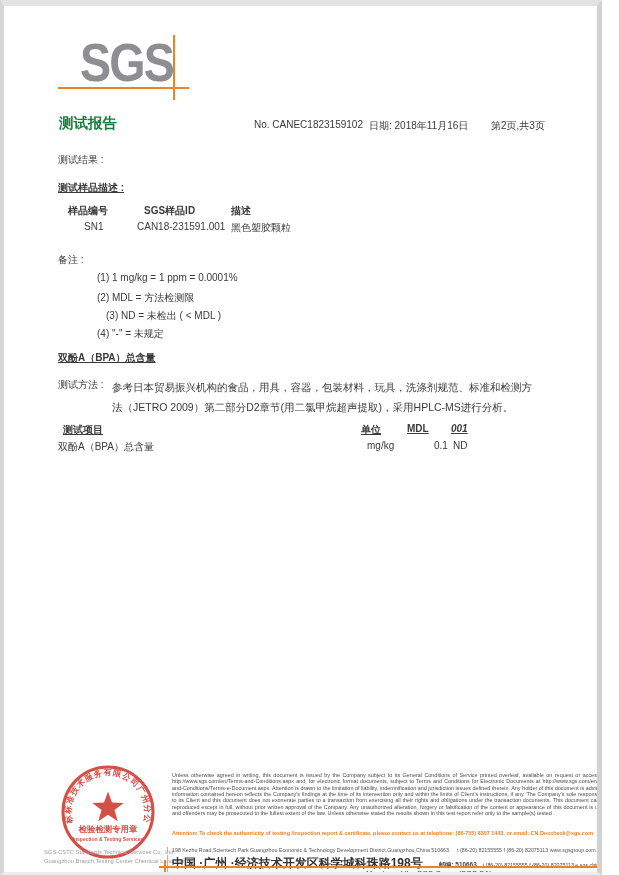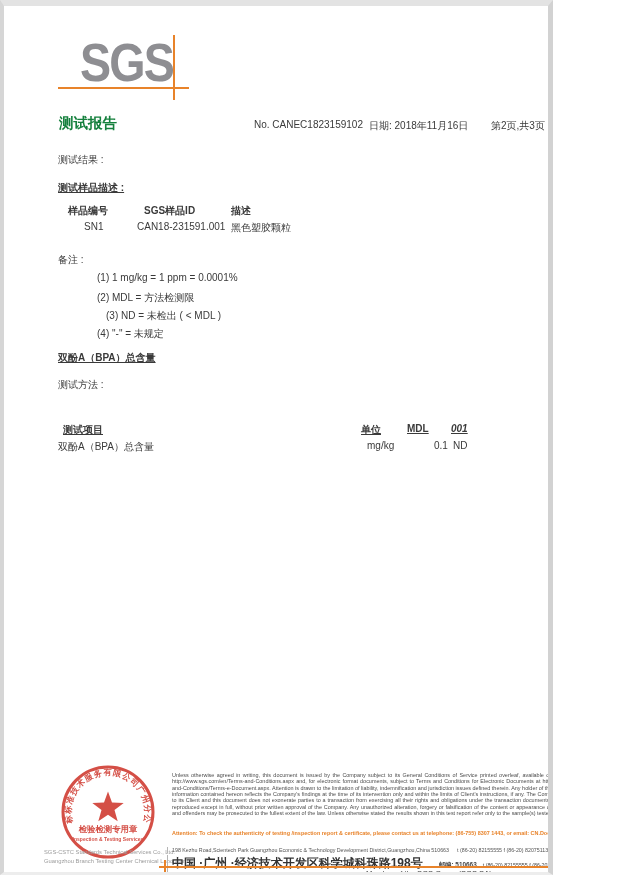--- a/index.html
+++ b/index.html
@@ -1,19 +1,19 @@
 <!DOCTYPE html>
 <html><head>
 <meta charset="utf-8">
 <style>
   * { margin:0; padding:0; box-sizing:border-box; }
   html,body { background:#ffffff; }
   body { font-family:"Liberation Sans","DejaVu Sans",sans-serif; }
   .page {
-    position:relative; width:553px; height:875px; background:#ffffff;
+    position:relative; width:602px; height:875px; background:#ffffff;
     border-left:4px solid #d6d6d6; border-top:6px solid #e3e3e3;
     border-right:5px solid #d2d2d2; border-bottom:3px solid #ededed;
     overflow:hidden; color:#3a3a3a;
   }
   .abs { position:absolute; white-space:nowrap; line-height:normal; }
 
   
   .logo-text { left:76px; top:26px; font-size:53px; font-weight:bold; color:#8e8e92;
                letter-spacing:-2px; transform:scaleX(0.88); transform-origin:0 0; }
   .logo-hline { left:54px; top:81px; width:131px; height:2px; background:#e8832a; }
@@ -93,20 +93,21 @@
   <div class="abs txt st-v3">黑色塑胶颗粒</div>
 
   <div class="abs txt lbl-remarks">备注 :</div>
   <div class="abs txt rm-1">(1) 1 mg/kg = 1 ppm = 0.0001%</div>
   <div class="abs txt rm-2">(2) MDL = 方法检测限</div>
   <div class="abs txt rm-3">(3) ND = 未检出 ( &lt; MDL )</div>
   <div class="abs txt rm-4">(4) "-" = 未规定</div>
 
   <div class="abs txt bold ul bpa-title">双酚A（BPA）总含量</div>
   <div class="abs txt lbl-method">测试方法 :</div>
+  <div class="abs method-text">参考日本贸易振兴机构的食品，用具，容器，包装材料，玩具，洗涤剂规范、标准和检测方法（JETRO 2009）第二部分D2章节(用二氯甲烷超声提取)，采用HPLC-MS进行分析。</div>
 
   <div class="abs txt bold ul rt-h1">测试项目</div>
   <div class="abs txt bold ul rt-h2">单位</div>
   <div class="abs txt bold ul rt-h3">MDL</div>
   <div class="abs txt bold ul rt-h4">001</div>
   <div class="abs txt rt-v1">双酚A（BPA）总含量</div>
   <div class="abs txt rt-v2">mg/kg</div>
   <div class="abs txt rt-v3">0.1</div>
   <div class="abs txt rt-v4">ND</div>
 

